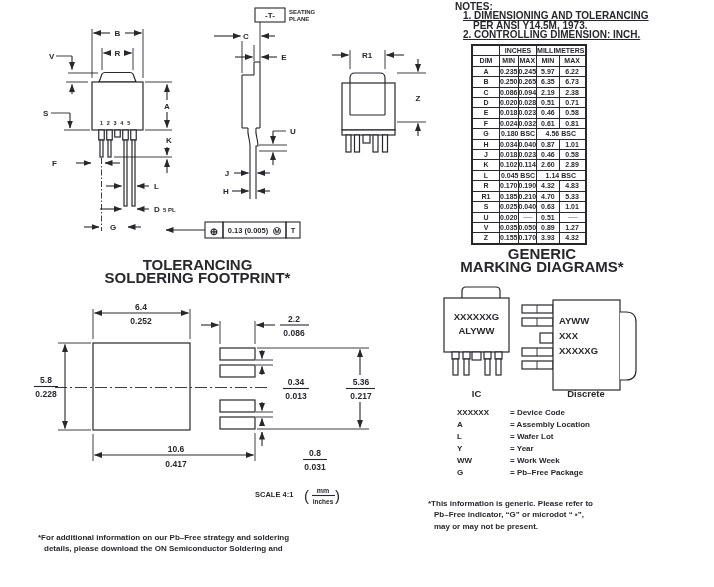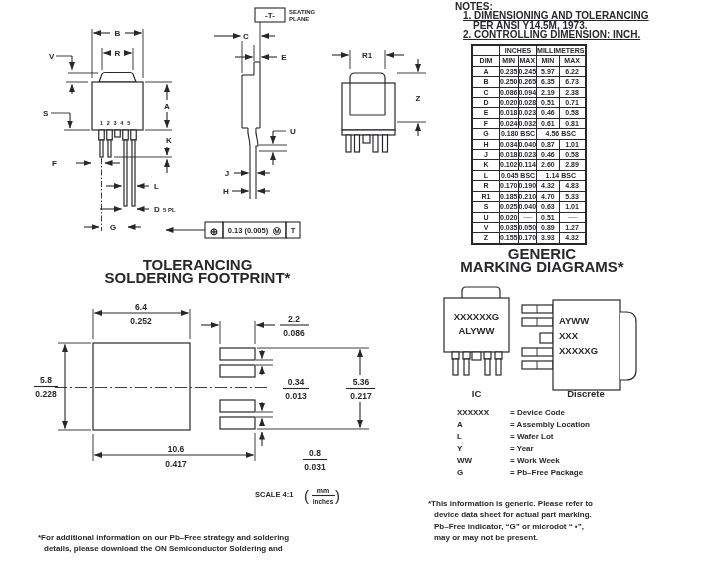--- a/index.html
+++ b/index.html
@@ -498,16 +498,15 @@
   </div>
 </div>
 
 <div class="abs footnote fn-left">
   <div>*For additional information on our Pb–Free strategy and soldering</div>
   <div class="fn-indent">details, please download the ON Semiconductor Soldering and</div>
 </div>
 
 <div class="abs footnote fn-right">
   <div>*This information is generic. Please refer to</div>
-  <div class="fn-indent">device data sheet for actual part marking.</div>
   <div class="fn-indent">Pb–Free indicator, “G” or microdot “ ▪”,</div>
   <div class="fn-indent">may or may not be present.</div>
 </div>
 
 </body></html>

